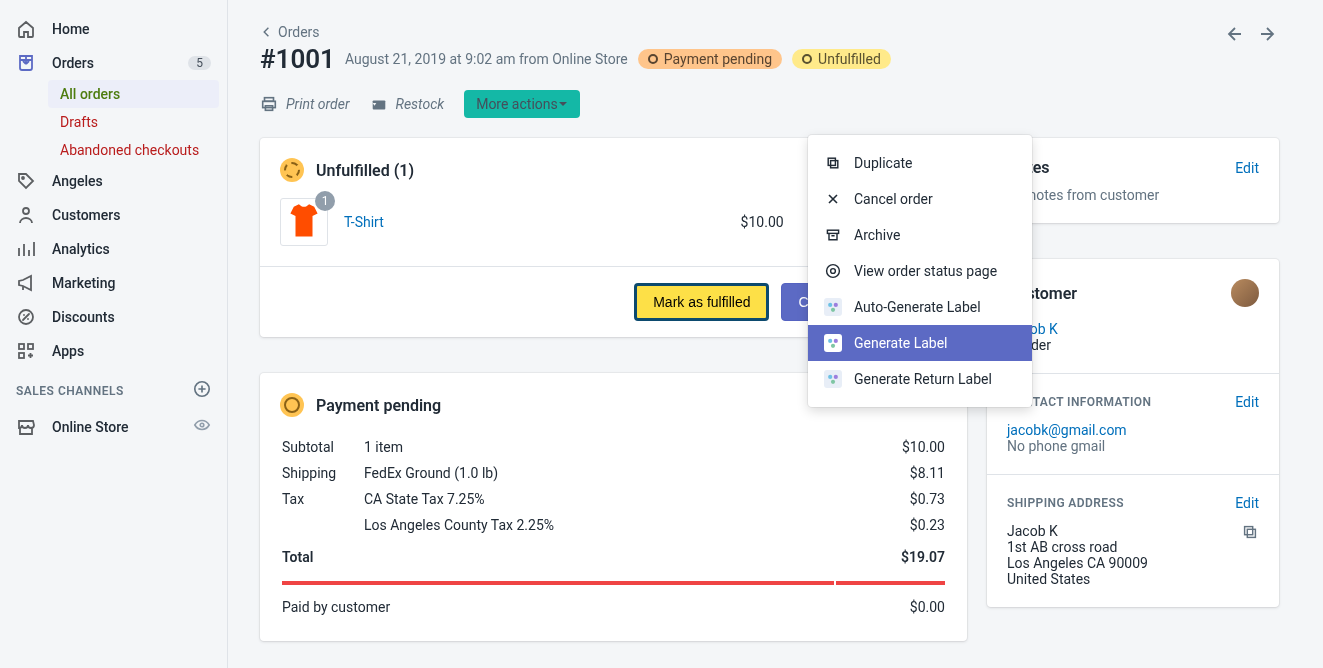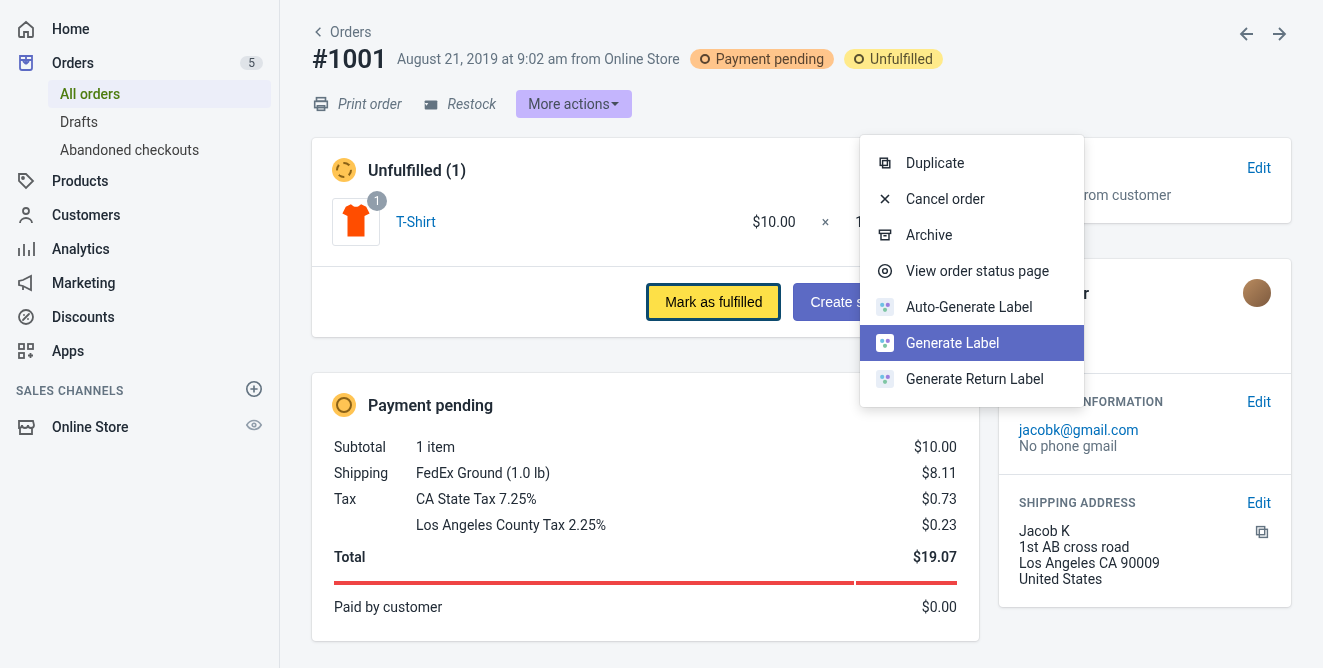--- a/index.html
+++ b/index.html
@@ -7,21 +7,21 @@
   font-family: -apple-system, BlinkMacSystemFont, "Segoe UI", Roboto, Helvetica, Arial, sans-serif;
   font-size: 14px;
   color: #212b36;
   background: #f4f6f8;
   width: 1323px;
   height: 668px;
   overflow: hidden;
   display: flex;
 }
 .sidebar {
-  width: 280px;
+  width: 228px;
   background: #f4f6f8;
   border-right: 1px solid #dfe3e8;
   padding-top: 12px;
   flex-shrink: 0;
 }
 .nav-item {
   display: flex;
   align-items: center;
   padding: 7px 16px;
   gap: 16px;
@@ -38,21 +38,21 @@
   border-radius: 10px;
   padding: 0 8px;
   font-size: 12px;
   color: #454f5b;
   font-weight: 400;
 }
 .subnav { padding-left: 40px; }
 .subnav-item {
   padding: 6px 12px;
   font-size: 14px;
-  color: #404040;
+  color: #b91c1c;
   cursor: pointer;
   border-radius: 4px;
   margin: 0 8px;
 }
 .subnav-item.active {
   background: #eceef9;
   color: #4d7c0f;
   font-weight: 500;
 }
 .channels-header {
@@ -99,21 +99,21 @@
   border-radius: 12px;
   font-size: 14px;
 }
 .badge.orange { background: #ffc58b; color: #594430; }
 .badge.yellow { background: #ffea8a; color: #595130; }
 .badge-dot { width: 10px; height: 10px; border-radius: 50%; border: 2px solid currentColor; display:inline-block; }
 
 .actions-row { display:flex; align-items:center; gap: 20px; margin-top: 16px; }
 .action-link { display:flex; align-items:center; gap:8px; color:#637381; cursor:pointer;font-style:italic; }
 .more-actions-btn {
-  background:#c4b5fd; border-radius:4px; padding:6px 12px;
+  background:#14b8a6; border-radius:4px; padding:6px 12px;
   display:flex; align-items:center; gap:0; color:#454f5b; cursor:pointer;
 }
 
 .nav-arrows { position:absolute; right:32px; top:24px; display:flex; gap:16px; color:#637381; }
 
 .content-cols { display:flex; gap:20px; margin-top:20px; }
 .left-col { flex:1; min-width:0; }
 .right-col { width:292px; flex-shrink:0; }
 
 .card { background:#fff; border-radius:4px; box-shadow: 0 0 0 1px rgba(63,63,68,.05), 0 1px 3px rgba(63,63,68,.15); margin-bottom:36px; }
@@ -198,21 +198,21 @@
     <div class="subnav-item">Drafts</div>
     <div class="subnav-item">Abandoned checkouts</div>
   </div>
   <div class="nav-item">
     <span class="icon">
         <svg viewBox="0 0 20 20" width="20" height="20" fill="none" stroke="currentColor" stroke-width="1.8">
           <path d="M3 3h7l7 7-7 7-7-7z"></path>
           <circle cx="7" cy="7" r="1" fill="currentColor"></circle>
         </svg>
       </span>
-    <span>Products</span>
+    <span>Angeles</span>
   </div>
   <div class="nav-item">
     <span class="icon">
         <svg viewBox="0 0 20 20" width="20" height="20" fill="none" stroke="currentColor" stroke-width="1.8">
           <circle cx="10" cy="6" r="3"></circle>
           <path d="M4 18c0-3 3-5 6-5s6 2 6 5"></path>
         </svg>
       </span>
     <span>Customers</span>
   </div>

